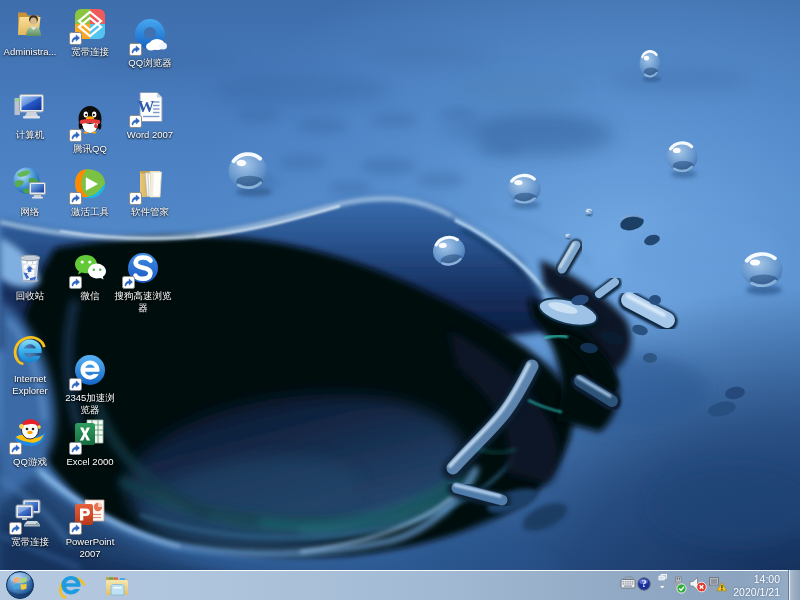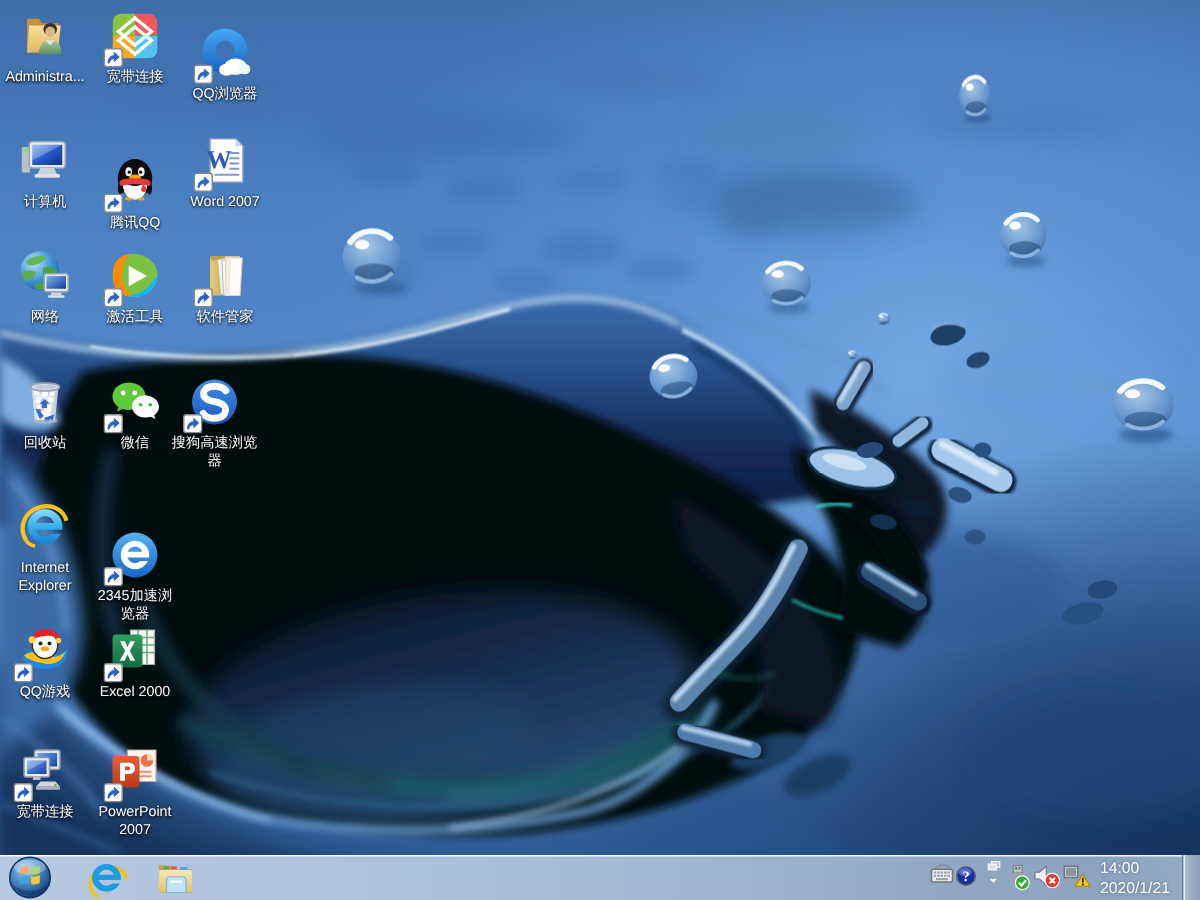--- a/index.html
+++ b/index.html
@@ -6,21 +6,21 @@
   font-family:"Liberation Sans",sans-serif;}
 #desk{position:absolute;left:0;top:0;width:800px;height:600px;}
 .ic{position:absolute;width:72px;text-align:center;}
 .ig{position:relative;width:36px;height:36px;margin:0 auto;}
 .lb{margin-top:3px;font-size:9.5px;line-height:12px;color:#fff;
   text-shadow:0 1px 2px rgba(0,0,0,.9),0 0 2px rgba(0,0,0,.55);}
 .arr{position:absolute;left:-3px;bottom:-2px;width:13px;height:13px;}
 #taskbar{position:absolute;left:0;top:570px;width:800px;height:30px;
   background:linear-gradient(to right,#b5c9e0 0%,#adc3dc 30%,#a2b9d3 55%,#91a9c4 78%,#8ba3be 92%,#96adc7 100%);}
 #taskbar::before{content:"";position:absolute;left:0;top:0;width:800px;height:1px;background:rgba(255,255,255,.9);}
-#clock{position:absolute;right:20px;top:3px;color:#fff;font-size:10.5px;line-height:12.5px;text-align:left;
+#clock{position:absolute;right:20px;top:3px;color:#fff;font-size:10.5px;line-height:12.5px;text-align:right;
   text-shadow:0 0 2px rgba(30,60,100,.6);}
 #showdesk{position:absolute;right:0;top:0;width:11px;height:30px;
   background:linear-gradient(to right,#b4c4d6 0%,#9db0c5 40%,#8da1b8 100%);border-left:1px solid #6a8099;}
 #showdesk::before{content:"";position:absolute;left:0;top:0;width:1px;height:30px;background:rgba(255,255,255,.7);}
 </style>
 </head>
 <body>
 <svg id="desk" width="800" height="600" viewBox="0 0 800 600">
 <defs>
   <linearGradient id="sky" x1="0" y1="0" x2="0" y2="1">

